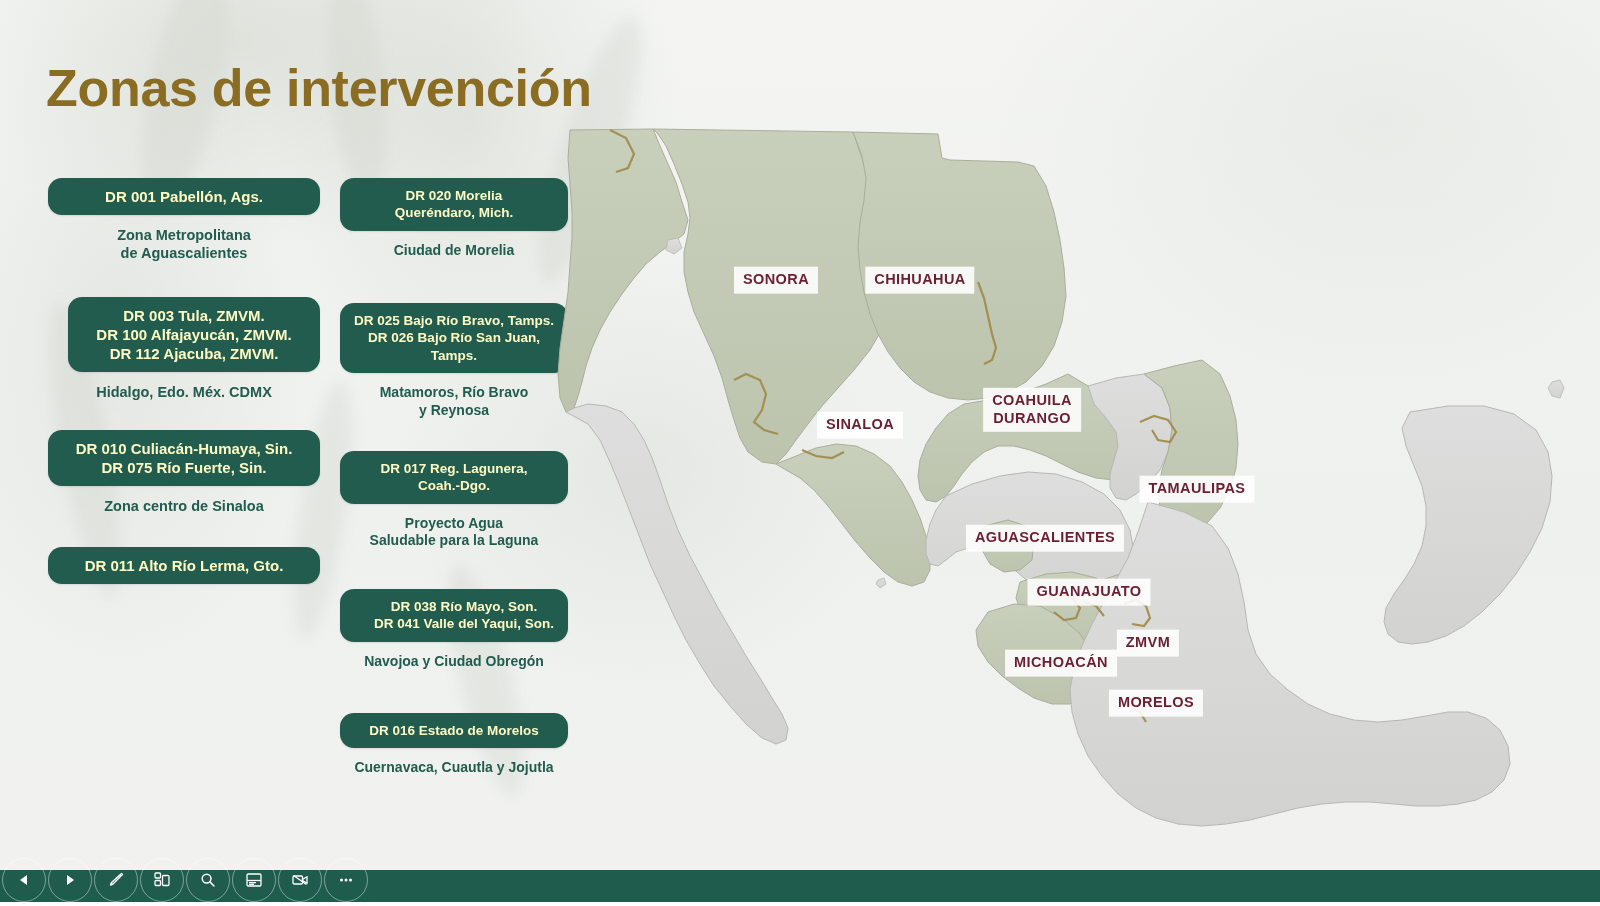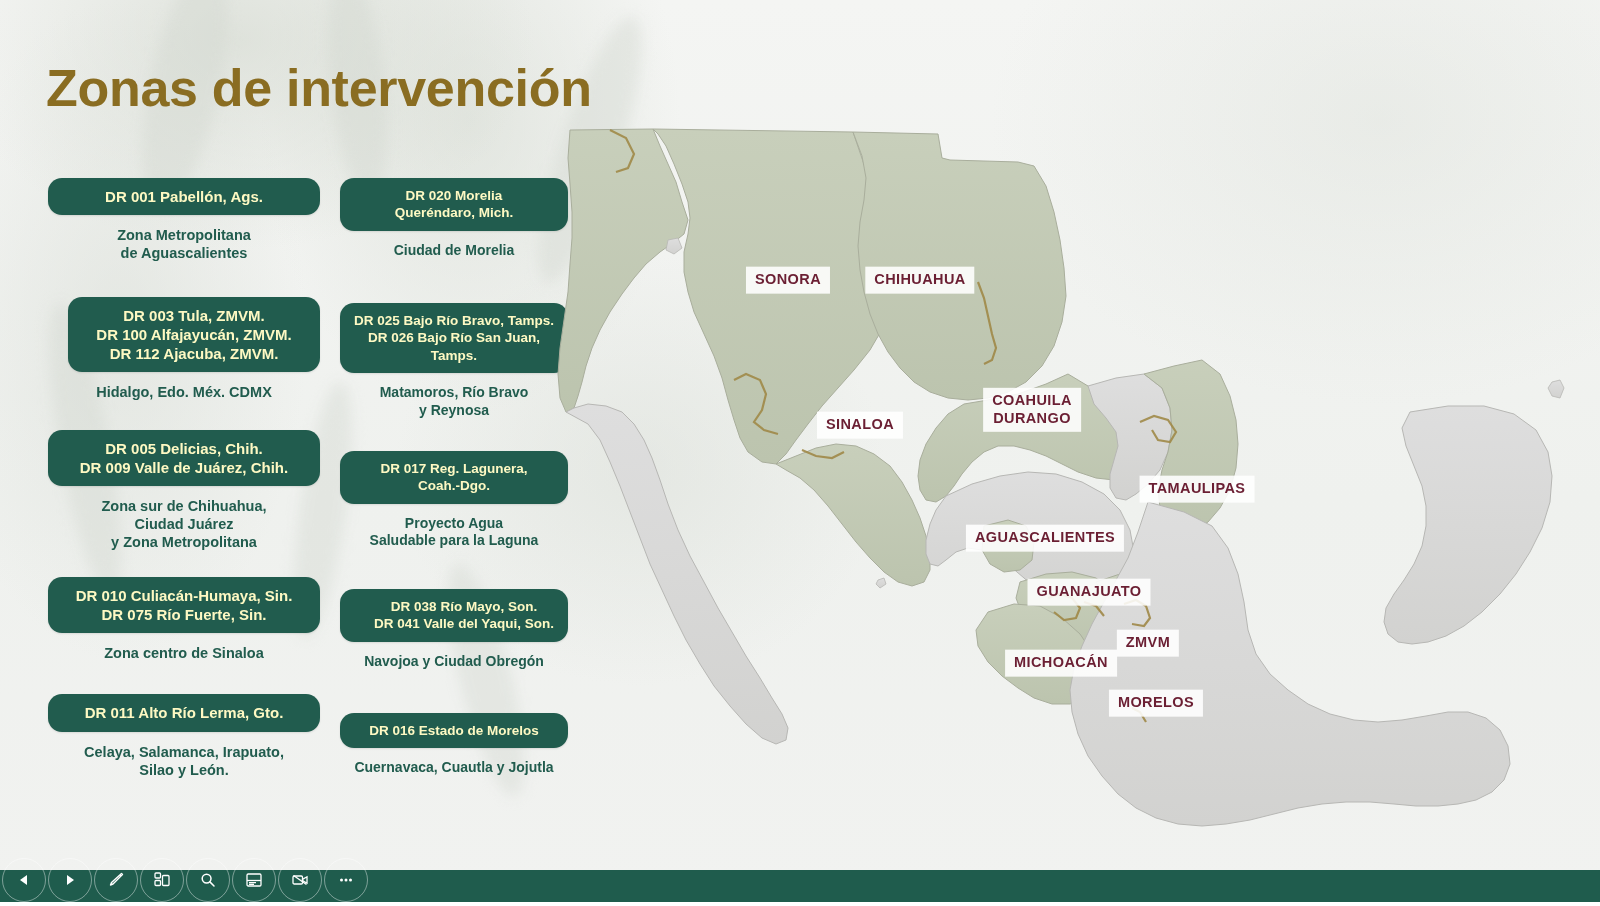--- a/index.html
+++ b/index.html
@@ -159,38 +159,29 @@
 de Aguascalientes</div>
     </div>
 
     <div class="zone-group" style="margin-bottom:28px;">
       <div class="zone-pill" style="white-space: pre-line; margin-left: 20px;">DR 003 Tula, ZMVM.
 DR 100 Alfajayucán, ZMVM.
 DR 112 Ajacuba, ZMVM.</div>
       <div class="zone-caption" style="white-space: pre-line;">Hidalgo,  Edo. Méx. CDMX</div>
     </div>
 
-    <div class="zone-group" style="margin-bottom:25px;">
-      <div class="zone-pill" style="white-space: pre-line;">DR 005 Delicias, Chih.
-DR 009 Valle de Juárez, Chih.</div>
-      <div class="zone-caption" style="white-space: pre-line;">Zona sur de Chihuahua,
-Ciudad Juárez
-y Zona Metropolitana</div>
-    </div>
 
     <div class="zone-group" style="margin-bottom:32px;">
       <div class="zone-pill" style="white-space: pre-line;">DR 010 Culiacán-Humaya, Sin.
 DR 075 Río Fuerte, Sin.</div>
       <div class="zone-caption" style="white-space: pre-line;">Zona centro de Sinaloa</div>
     </div>
 
     <div class="zone-group">
       <div class="zone-pill" style="white-space: pre-line;">DR 011 Alto Río Lerma, Gto.</div>
-      <div class="zone-caption" style="white-space: pre-line;">Celaya, Salamanca, Irapuato,
-Silao y León.</div>
     </div>
   </div>
 
   <div class="col" id="col-right">
 
     <div class="zone-group" style="margin-bottom:44px;">
       <div class="zone-pill" style="white-space: pre-line;">DR 020 Morelia
 Queréndaro, Mich.</div>
       <div class="zone-caption" style="white-space: pre-line;">Ciudad de Morelia</div>
     </div>
@@ -331,21 +322,21 @@
         <path d="M254,338 L268,344 L284,346 L296,340"></path>
         <path d="M430,170 L436,186 L440,204 L444,222 L448,236 L444,248 L436,252"></path>
         <path d="M592,310 L606,304 L620,308 L628,320 L622,330 L610,328 L604,318"></path>
         <path d="M500,486 L512,482 L524,486 L532,496 L528,506 L516,508 L506,500"></path>
         <path d="M536,490 L548,494 L556,504"></path>
         <path d="M576,492 L588,488 L598,494 L602,506 L596,514 L584,512"></path>
         <path d="M584,596 L592,600 L598,610"></path>
       </g>
     </svg>
 
-    <div class="map-label" style="left: 240px; top: 168px; white-space: pre-line;">SONORA</div>
+    <div class="map-label" style="left: 228px; top: 168px; white-space: pre-line;">SONORA</div>
     <div class="map-label" style="left: 372px; top: 168px; white-space: pre-line;">CHIHUAHUA</div>
     <div class="map-label" style="left: 484px; top: 298px; white-space: pre-line;">COAHUILA
 DURANGO</div>
     <div class="map-label" style="left: 312px; top: 313px; white-space: pre-line;">SINALOA</div>
     <div class="map-label" style="left: 649px; top: 377px; white-space: pre-line;">TAMAULIPAS</div>
     <div class="map-label" style="left: 497px; top: 426px; white-space: pre-line;">AGUASCALIENTES</div>
     <div class="map-label" style="left: 541px; top: 480px; white-space: pre-line;">GUANAJUATO</div>
     <div class="map-label" style="left: 600px; top: 531px; white-space: pre-line;">ZMVM</div>
     <div class="map-label" style="left: 513px; top: 551px; white-space: pre-line;">MICHOACÁN</div>
     <div class="map-label" style="left: 608px; top: 591px; white-space: pre-line;">MORELOS</div>

